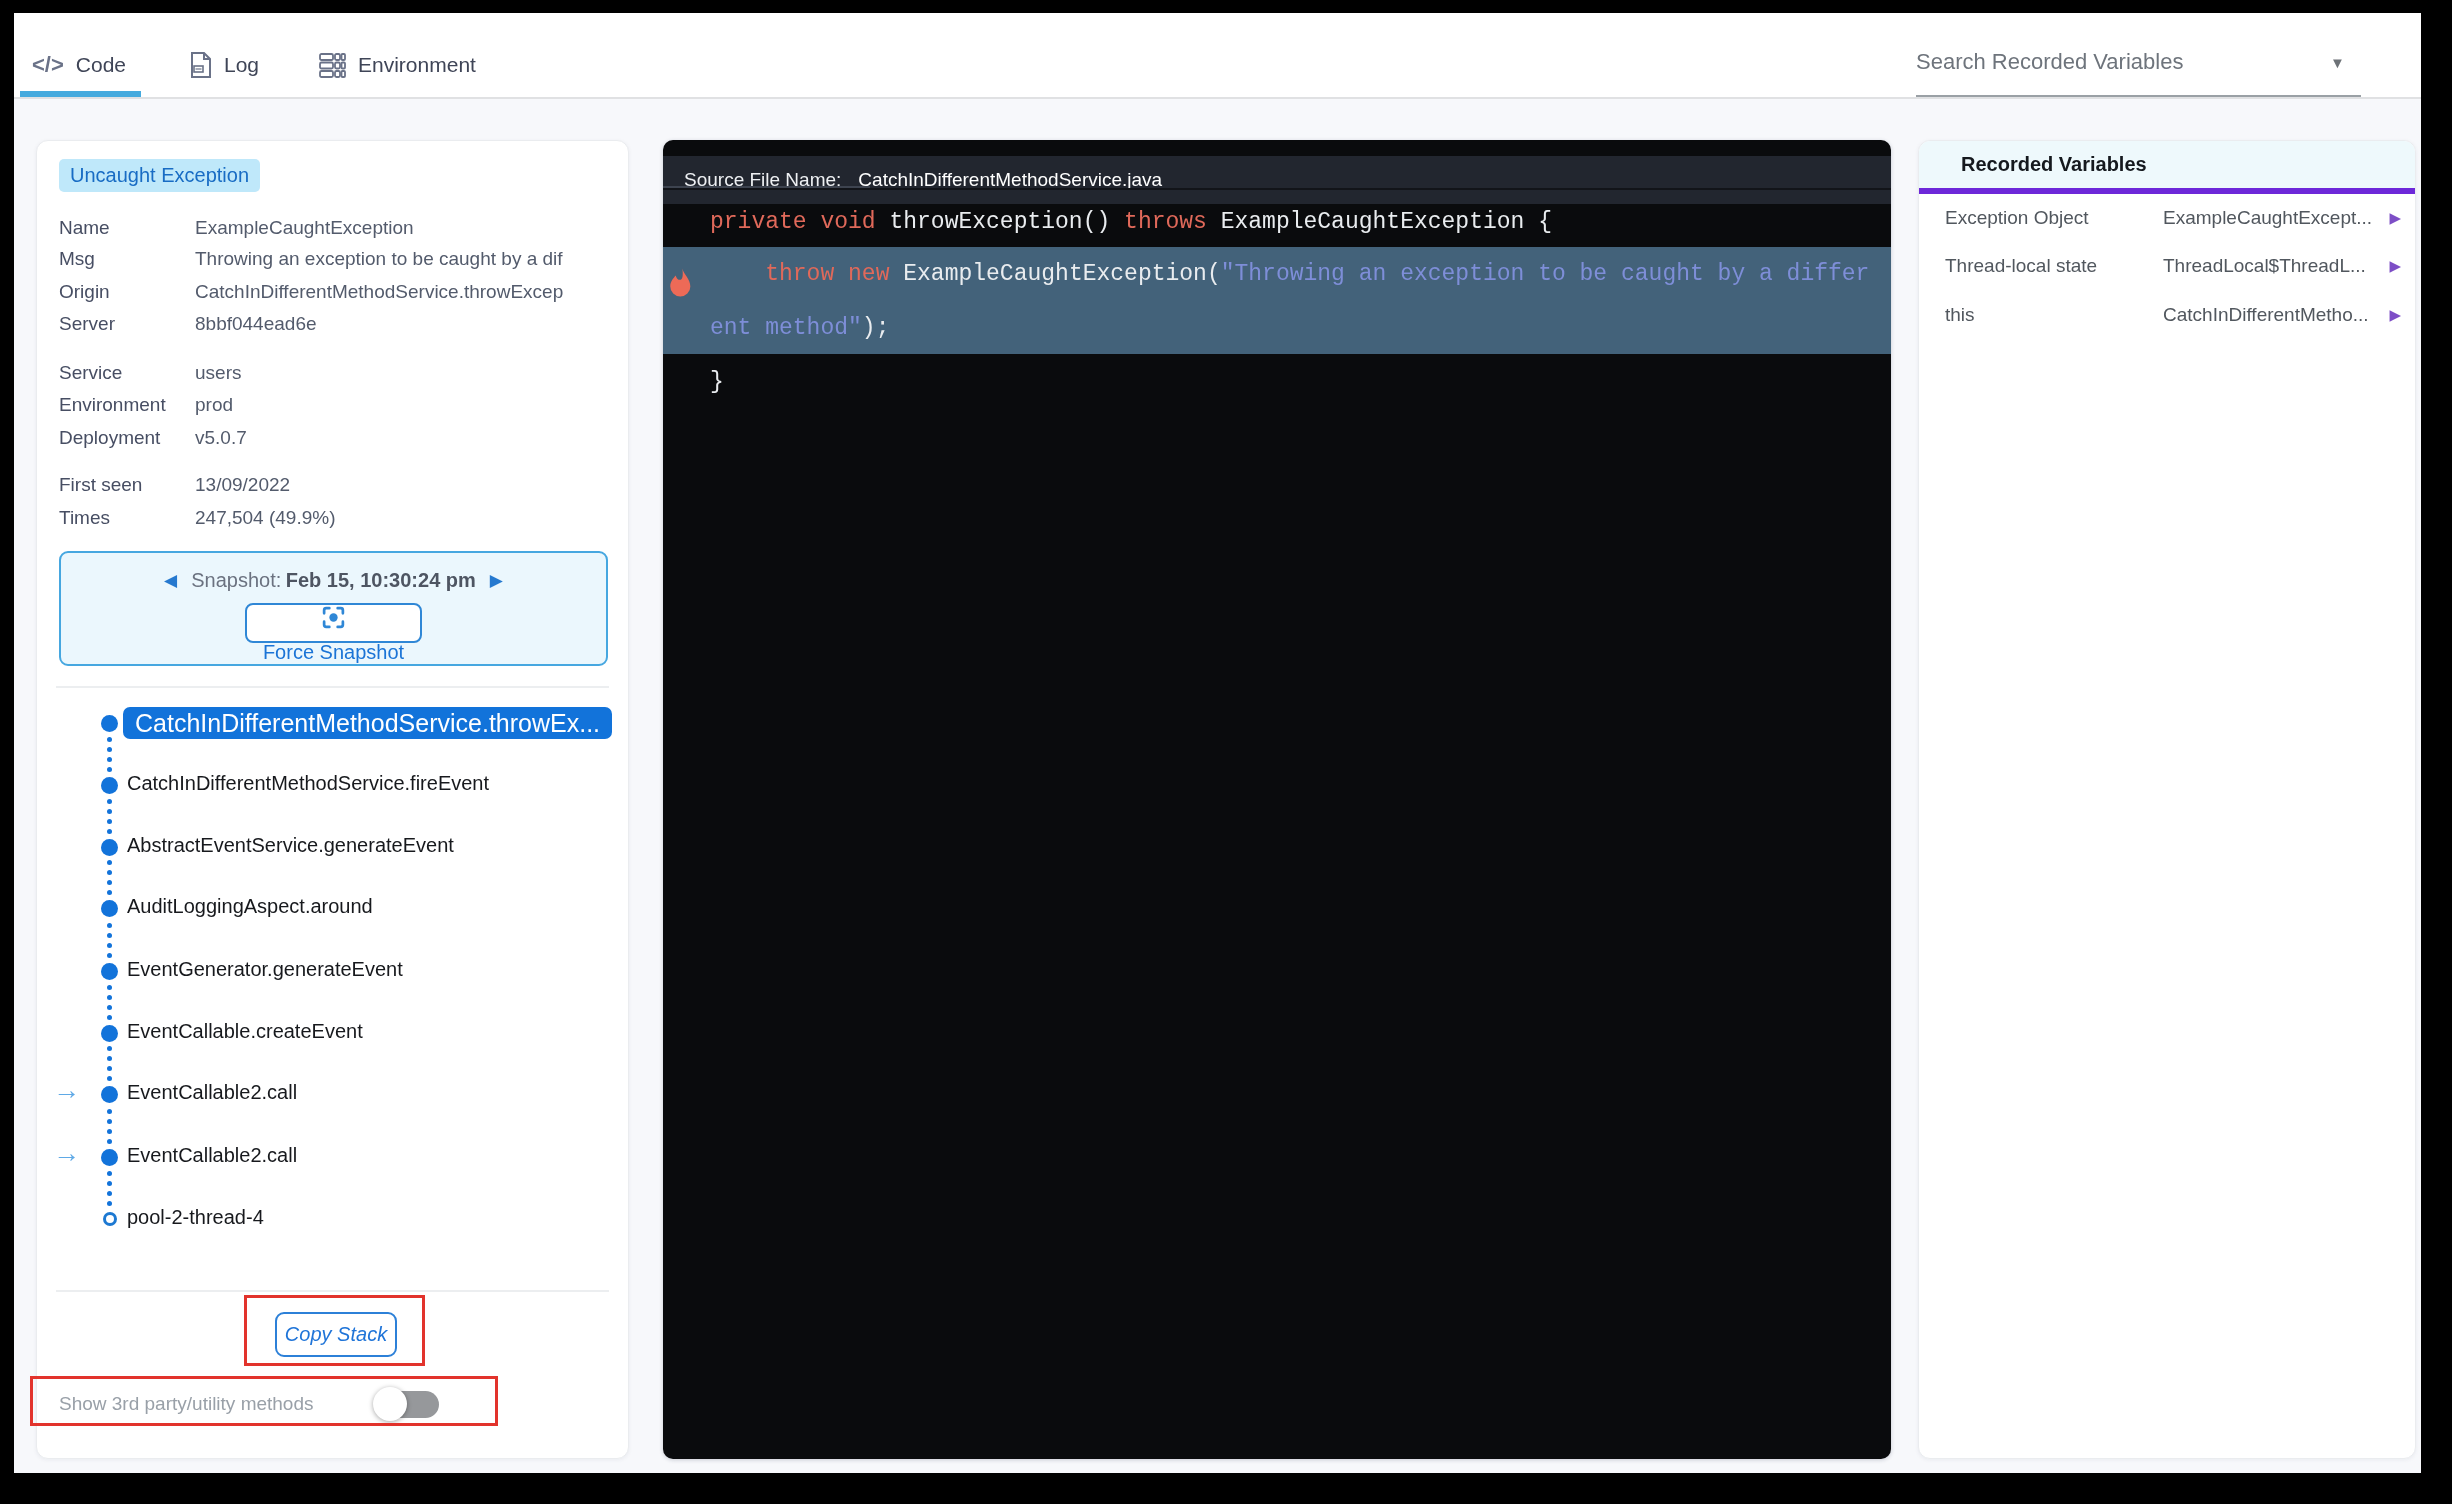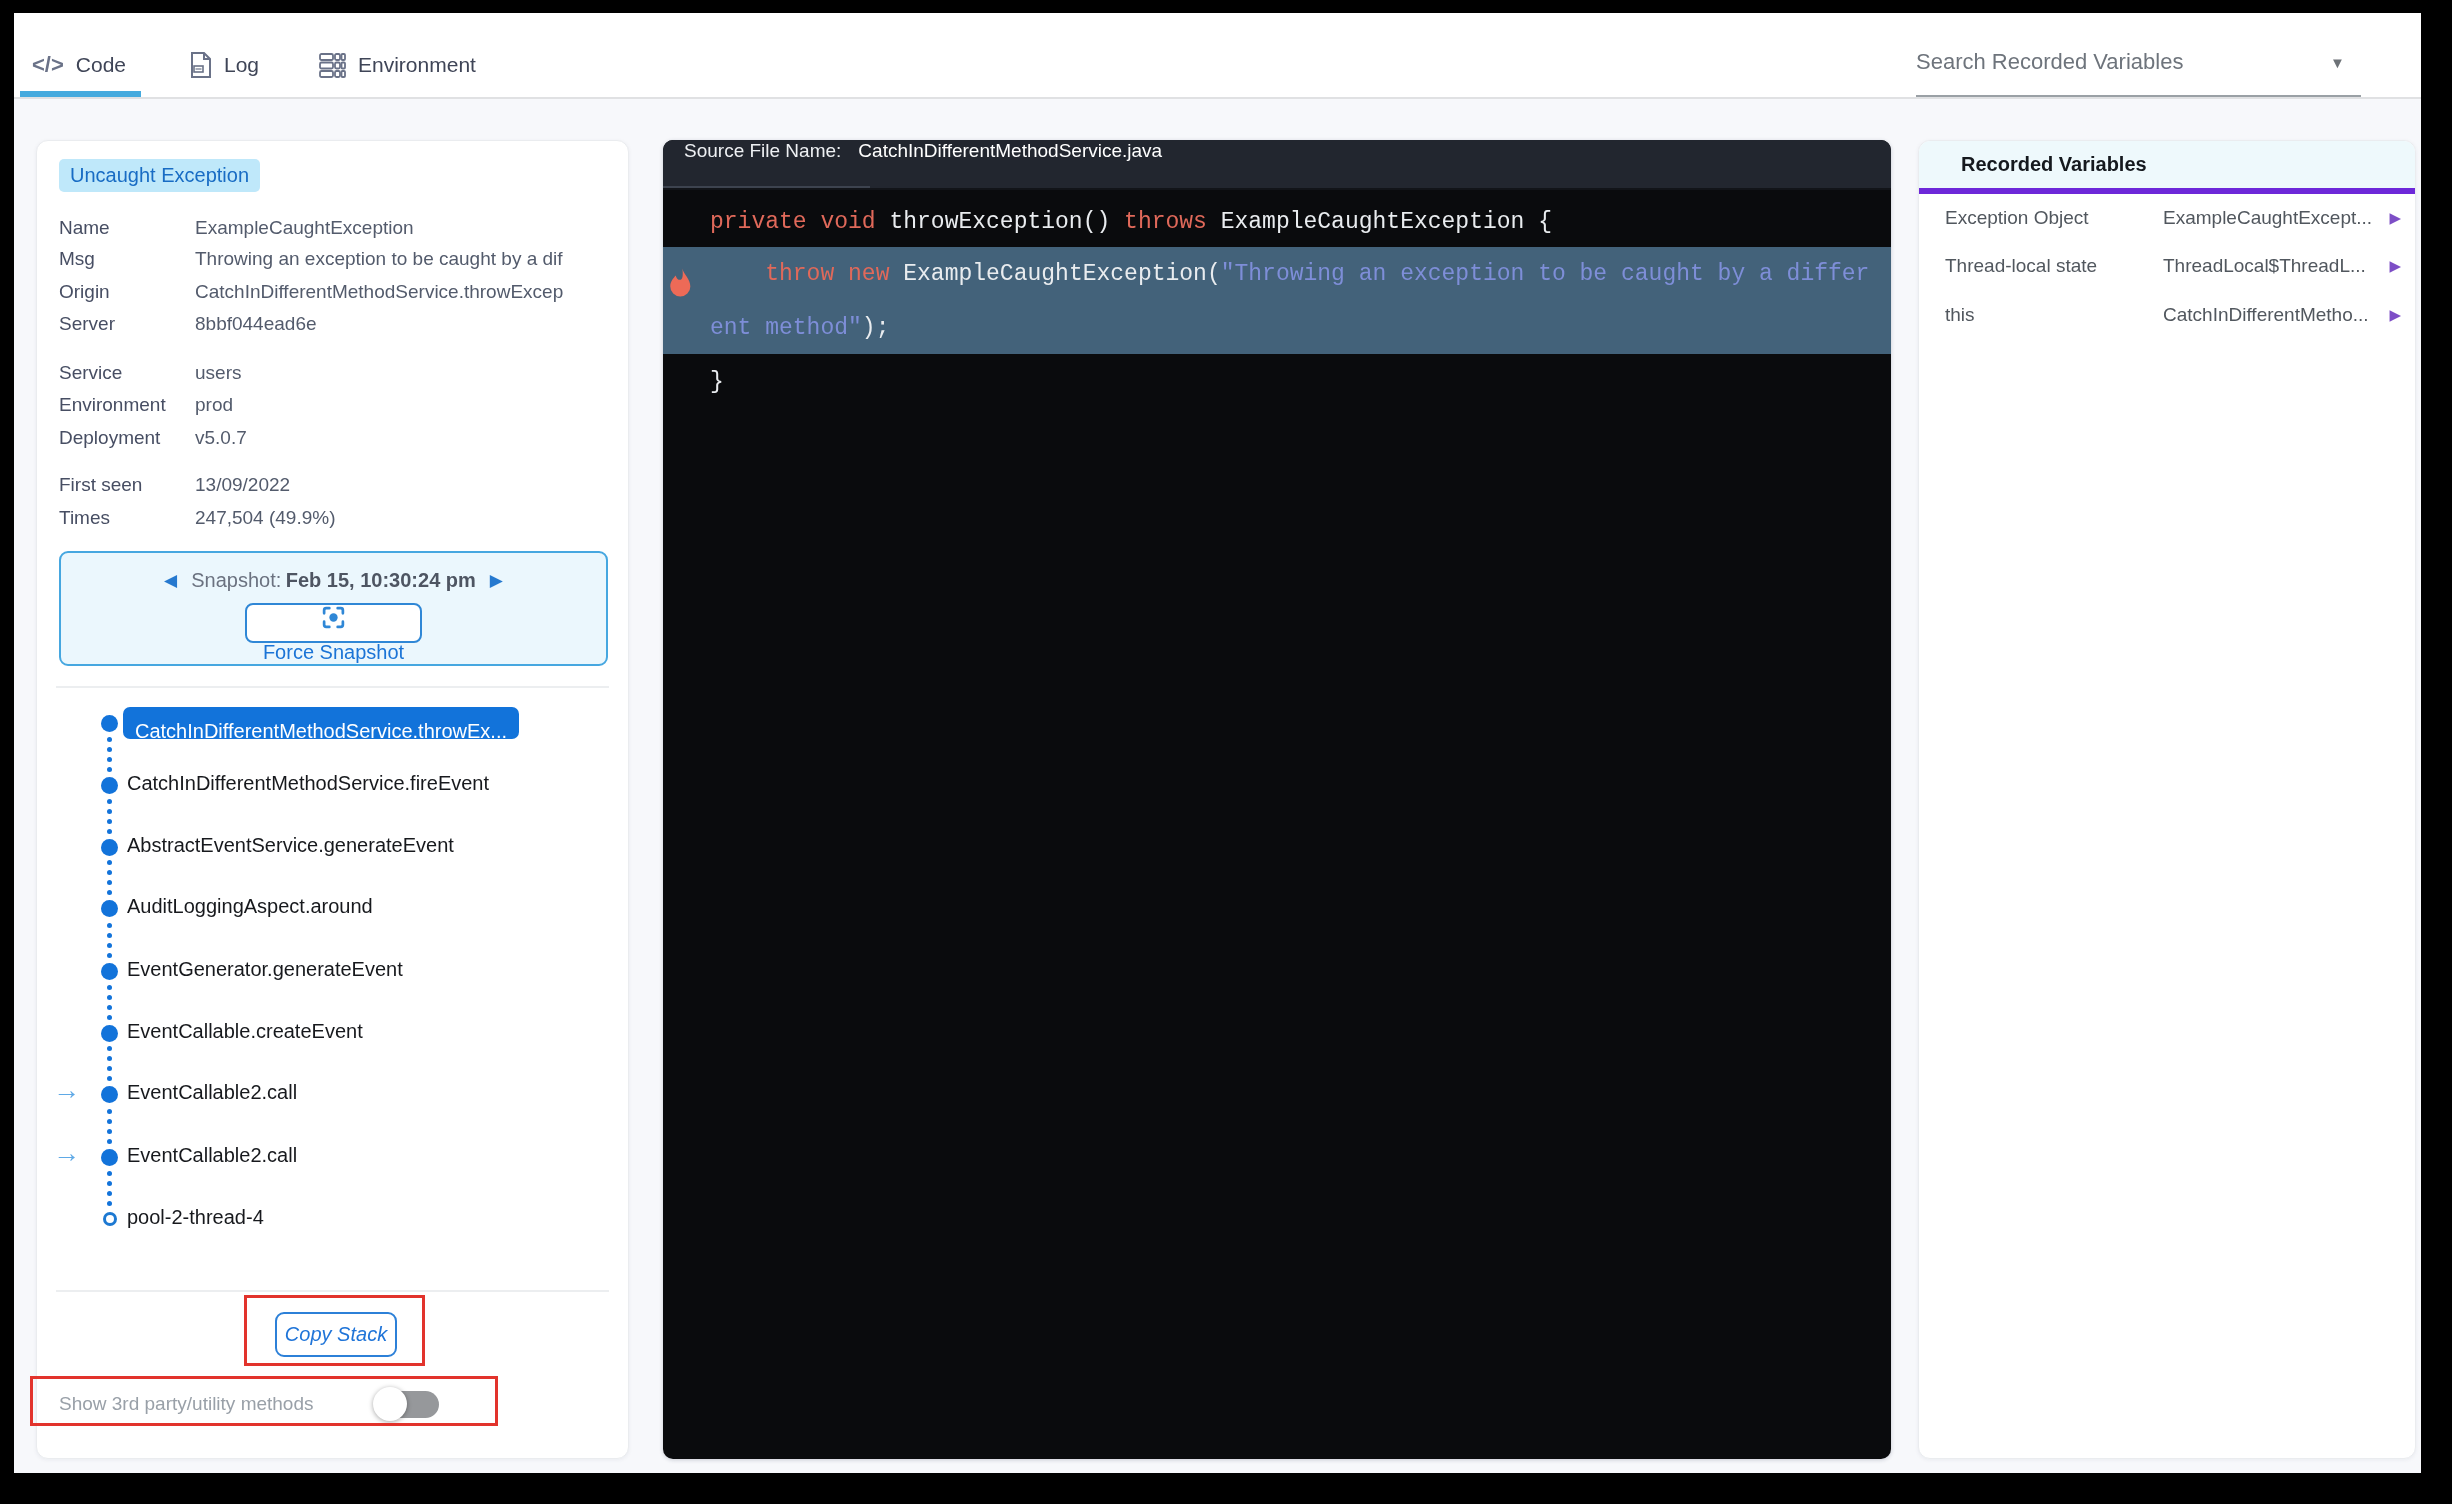--- a/index.html
+++ b/index.html
@@ -48,40 +48,40 @@
   .force-btn { margin-top:11px; height:40px; padding:0 16px; background:#fff; border:2px solid #2f87d6;
                border-radius:8px; color:#1b74d6; font-size:20px; display:flex; align-items:center; gap:11px; cursor:pointer;flex-direction:column; }
 
   .hr1 { position:absolute; left:19px; top:545px; width:553px; height:2px; background:#eceef0; }
   .hr2 { position:absolute; left:19px; top:1149px; width:553px; height:2px; background:#eceef0; }
 
   .stk-item { position:absolute; left:0; width:100%; height:34px; cursor:pointer; }
   .stk-bullet { position:absolute; left:64px; top:9px; width:17px; height:17px; border-radius:50%; background:#1273da; }
   .stk-bullet.hollow { left:66px; top:10px; width:14px; height:14px; background:#fff; border:3px solid #1d79d2; }
   .stk-text { position:absolute; left:90px; top:4px; font-size:20px; color:#17191d; white-space:nowrap; }
-  .stk-pill { position:absolute; left:86px; top:1px; height:32px; line-height:32px; padding:8px 12px;
-              background:#1273da; border-radius:7px; color:#fff; font-size:20px; white-space:nowrap; }
+  .stk-pill { position:absolute; left:86px; top:1px; height:32px; line-height:32px; padding:0 12px;
+              background:#1273da; border-radius:7px; color:#fff; font-size:25px; white-space:nowrap; }
   .stk-arrow { position:absolute; left:16px; top:-2px; color:#5fa9e6; font-size:27px; }
   .stk-conn { position:absolute; left:70px; width:6px; display:flex; flex-direction:column; gap:5px; }
   .stk-conn i { width:5px; height:5px; border-radius:50%; background:#1273da; }
 
   .copy-btn { position:absolute; left:238px; top:1171px; width:122px; height:45px; background:#fff;
               border:2px solid #2c80d8; border-radius:9px; color:#1f74d8; font-size:20px; cursor:pointer;
               display:flex; align-items:center; justify-content:center;font-style:italic; }
   .toggle-label { position:absolute; left:22px; top:1252px; font-size:19px; color:#99a0a8; }
   .toggle { position:absolute; left:336px; top:1246px; width:66px; height:34px; cursor:pointer; }
   .toggle .track { position:absolute; left:10px; top:4px; width:56px; height:27px; border-radius:14px; background:#96989b; }
   .toggle .knob { position:absolute; left:0; top:0; width:34px; height:34px; border-radius:50%; background:#fff;
                   box-shadow:0 1px 5px rgba(0,0,0,.35); }
 
   
   .code-card { position:absolute; left:649px; top:126px; width:1228px; height:1319px; background:#0a0b0d;
                border-radius:10px; box-shadow:0 1px 4px rgba(20,30,60,.2); overflow:hidden; }
-  .code-header { position:absolute; left:0; top:0; width:100%; height:48px; background:#22262f;
-                 display:flex; padding-left:21px; gap:17px; }
+  .code-header { position:absolute; left:0; top:16px; width:100%; height:48px; background:#22262f;
+                 display:flex; align-items:center; padding-left:21px; gap:17px; }
   .ch-label { color:#eef0f3; font-size:19px; }
   .ch-file { color:#ffffff; font-size:19px; }
   .ch-border { position:absolute; left:0; top:48px; width:100%; height:2px; background:#121419; }
   .ch-seg { position:absolute; left:0; top:46px; width:207px; height:4px; background:#3d434f; }
 
   .codeline { position:absolute; left:0; width:100%; height:54px; line-height:54px; padding-left:47px;
               font-family:"Liberation Mono", monospace; font-size:23px; color:#e9ecef; white-space:pre; }
   .cl1 { top:55px; } .cl2a { top:107px; } .cl2b { top:161px; } .cl3 { top:215px; }
   .hl-band { position:absolute; left:0; top:107px; width:100%; height:107px; background:#43627a; }
   .kw { color:#e0695a; } .str { color:#7e8ed8; } .pl { color:#e9ecef; }

